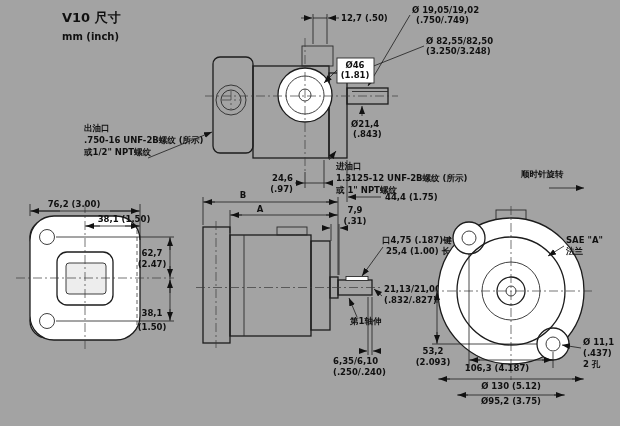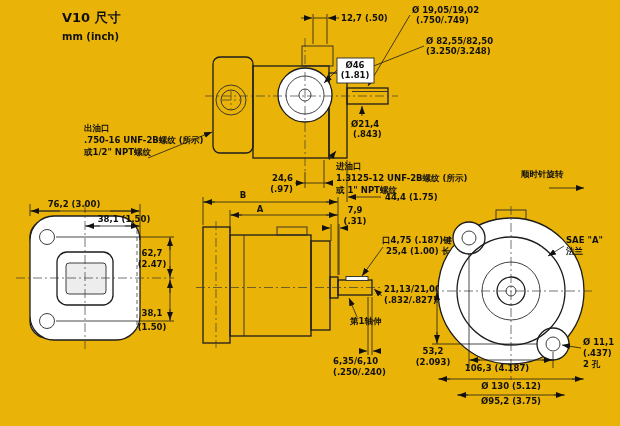--- a/index.html
+++ b/index.html
@@ -1,16 +1,16 @@
 <!DOCTYPE html>
 <html><head>
 <meta charset="utf-8">
 <style>
   html,body{margin:0;padding:0;background:#ffffff;}
-  .stage{width:620px;height:426px;background:#eab308;position:relative;overflow:hidden;
+  .stage{width:620px;height:426px;background:#a3a3a3;position:relative;overflow:hidden;
          font-family:"DejaVu Sans",sans-serif;}
   svg{display:block;}
   
   .outline{stroke:#1c1c1c;stroke-width:1.3;fill:none;stroke-linecap:round;}
   .thin{stroke:#2a2a2a;stroke-width:0.9;fill:none;}
   .cl{stroke:#3a3a3a;stroke-width:0.7;fill:none;stroke-dasharray:9 3 2 3;}
   .dash{stroke:#3a3a3a;stroke-width:0.8;fill:none;stroke-dasharray:4 3;}
   .dim{stroke:#1c1c1c;stroke-width:0.8;fill:none;}
   .wf{fill:#ffffff;}
   .gf{fill:#ededed;}

